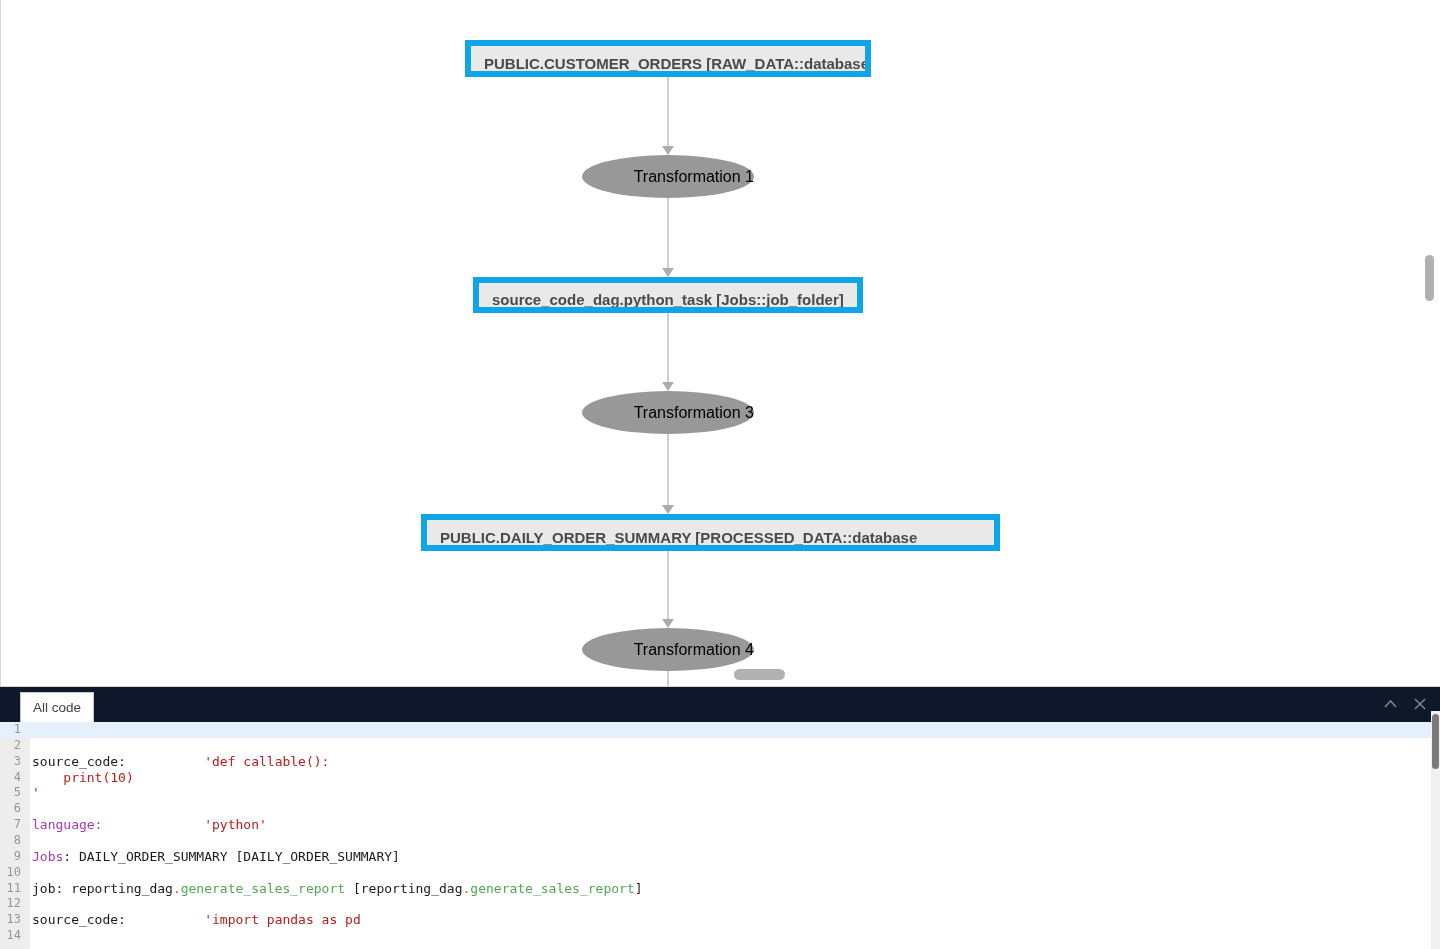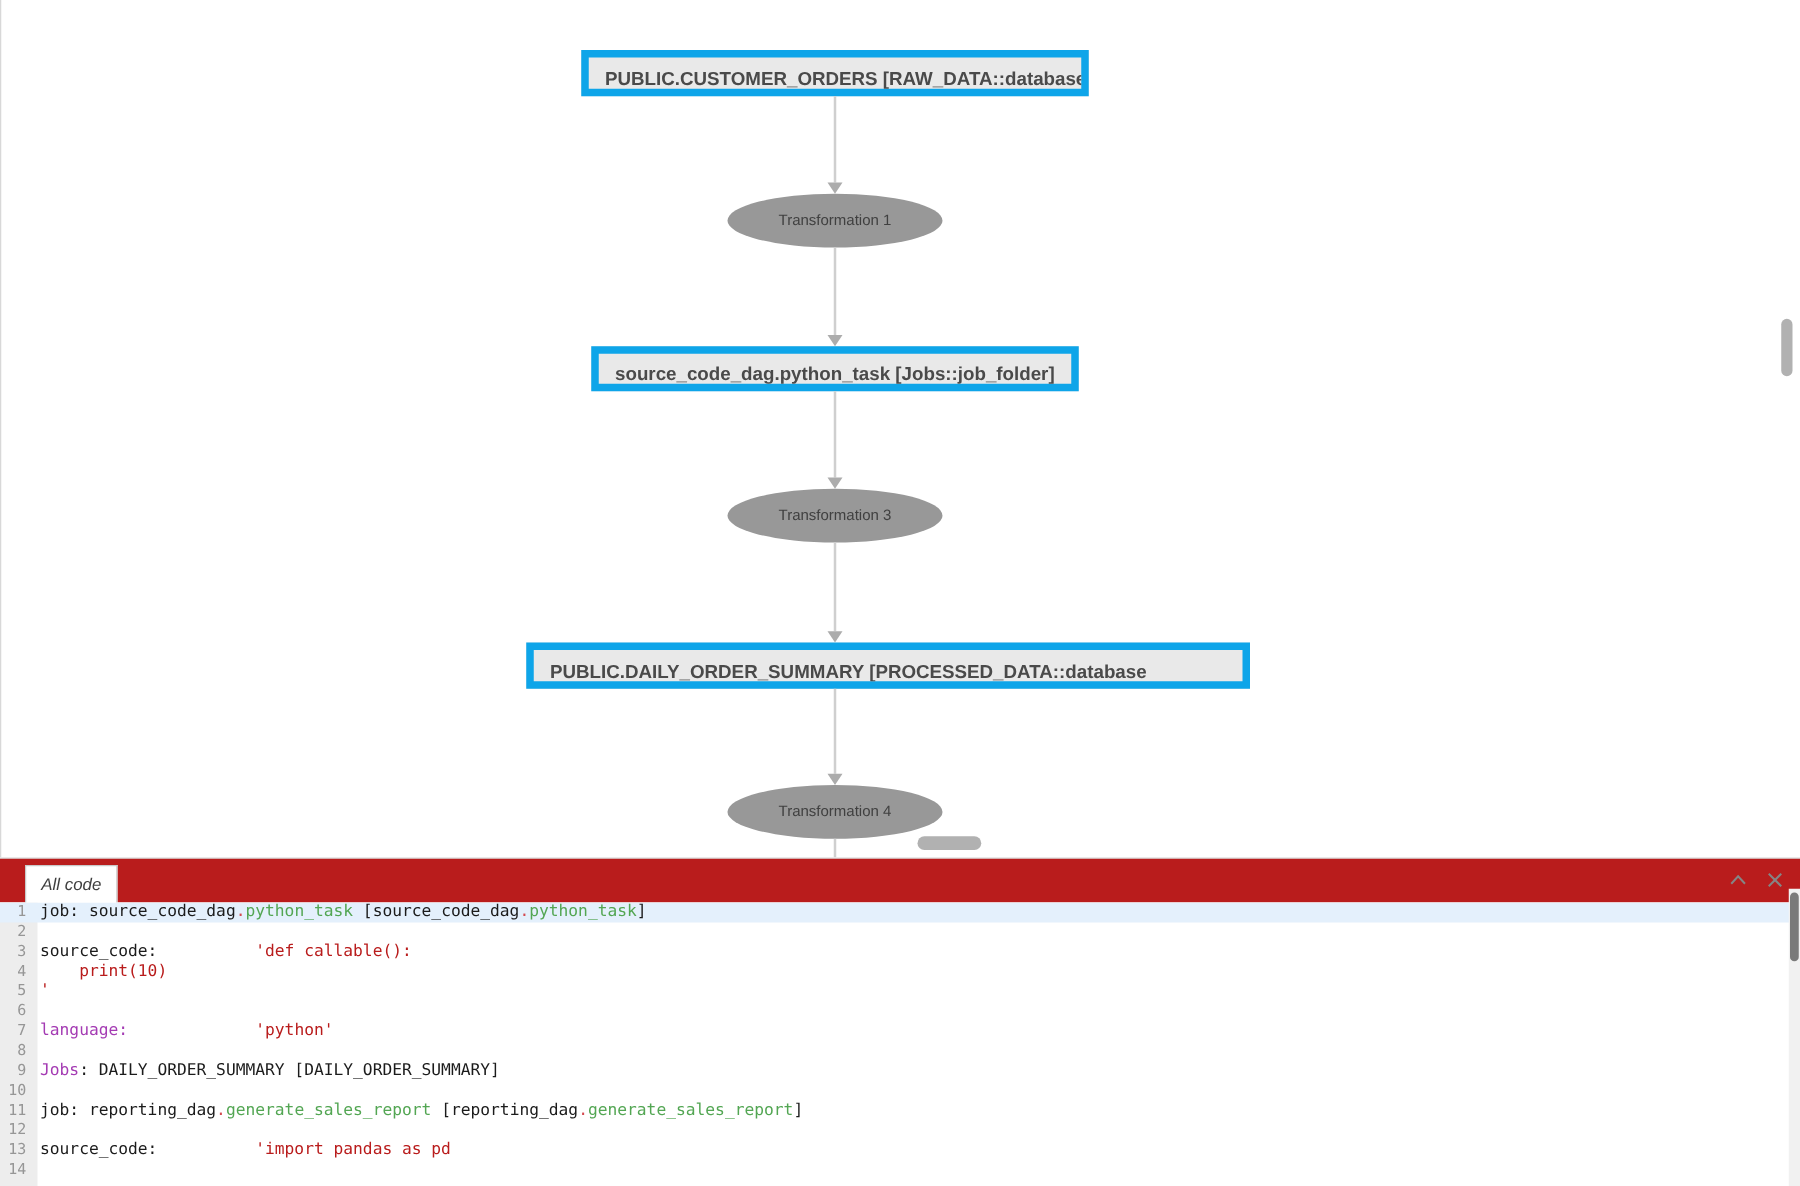--- a/index.html
+++ b/index.html
@@ -17,21 +17,21 @@
     color:#4a4a4a; font-weight:bold; font-size:15px;
     white-space:nowrap; overflow:hidden; padding:0 13px; cursor:pointer;
   }
   .node-rect .lbl { display:inline-block; }
   .n1 { left:464px; top:40px;  width:406px; height:37px; line-height:35px; }
   .n2 { left:472px; top:277px; width:390px; height:36px; line-height:34px; text-align:left; }
   .n3 { left:420px; top:514px; width:579px; height:37px; line-height:35px; }
 
   .node-ellipse {
     position:absolute; width:172px; height:43px; border-radius:50%;
-    background:#989898; color:#404040; font-size:12px; text-align:center;
+    background:#989898; color:#000000; font-size:16px; text-align:right;
     line-height:43px; cursor:pointer;
   }
   .el1 { left:581px; top:155px; }
   .el2 { left:581px; top:391px; }
   .el3 { left:581px; top:628px; }
 
   .edge { position:absolute; left:666px; width:2px; background:#cfcfcf; }
   .e1 { top:77px;  height:69px; }
   .e2 { top:198px; height:70px; }
   .e3 { top:313px; height:69px; }
@@ -43,21 +43,21 @@
     border-left:6px solid transparent; border-right:6px solid transparent;
     border-top:9px solid #acacac;
   }
   .a1 { top:146px; } .a2 { top:268px; } .a3 { top:382px; } .a4 { top:505px; } .a5 { top:619px; }
 
   .dg-vthumb { position:absolute; left:1424px; top:255px; width:9px; height:46px; border-radius:4.5px; background:#b1b1b1; cursor:pointer; }
   .dg-hthumb { position:absolute; left:733px; top:669px; width:51px; height:11px; border-radius:5.5px; background:#b1b1b1; cursor:pointer; }
 
   
   .panel { position:absolute; left:0; top:686px; width:1440px; height:263px; background:#fff; border-top:1px solid #d4d4d4; }
-  .panel-header { position:relative; height:35px; background:#b91c1c;font-style:italic; }
+  .panel-header { position:relative; height:35px; background:#0f172a; }
   .tab {
     position:absolute; left:20px; top:5px; height:31px; line-height:30px;
     padding:0 12px; background:#fff; border:1px solid #c9c9c9; border-bottom:none;
     font-size:13.5px; color:#3f3f3f; cursor:pointer;
   }
   .panel-actions { position:absolute; right:12px; top:9px; display:flex; gap:13px; }
   .panel-actions svg { display:block; cursor:pointer; }
 
   .code {
     position:relative; height:227px; overflow:hidden; background:#fff;
@@ -141,21 +141,20 @@
           <line x1="13" y1="3" x2="3" y2="13" stroke="#858585" stroke-width="1.6"></line>
         </svg>
       </div>
     </div>
 
     <div class="code">
       <div class="gutter-col"></div>
 
       <div class="row hl">
         <span class="ln">1</span>
-        <span class="lc"><span class="sg-plain">job: source_code_dag</span><span class="sg-dot">.</span><span class="sg-green">python_task</span><span class="sg-plain"> [source_code_dag</span><span class="sg-dot">.</span><span class="sg-green">python_task</span><span class="sg-plain">]</span></span>
       </div>
 
       <div class="row">
         <span class="ln">2</span>
         <span class="lc"></span>
       </div>
 
       <div class="row">
         <span class="ln">3</span>
         <span class="lc"><span class="sg-plain">source_code:          </span><span class="sg-str">'def callable():</span></span>

